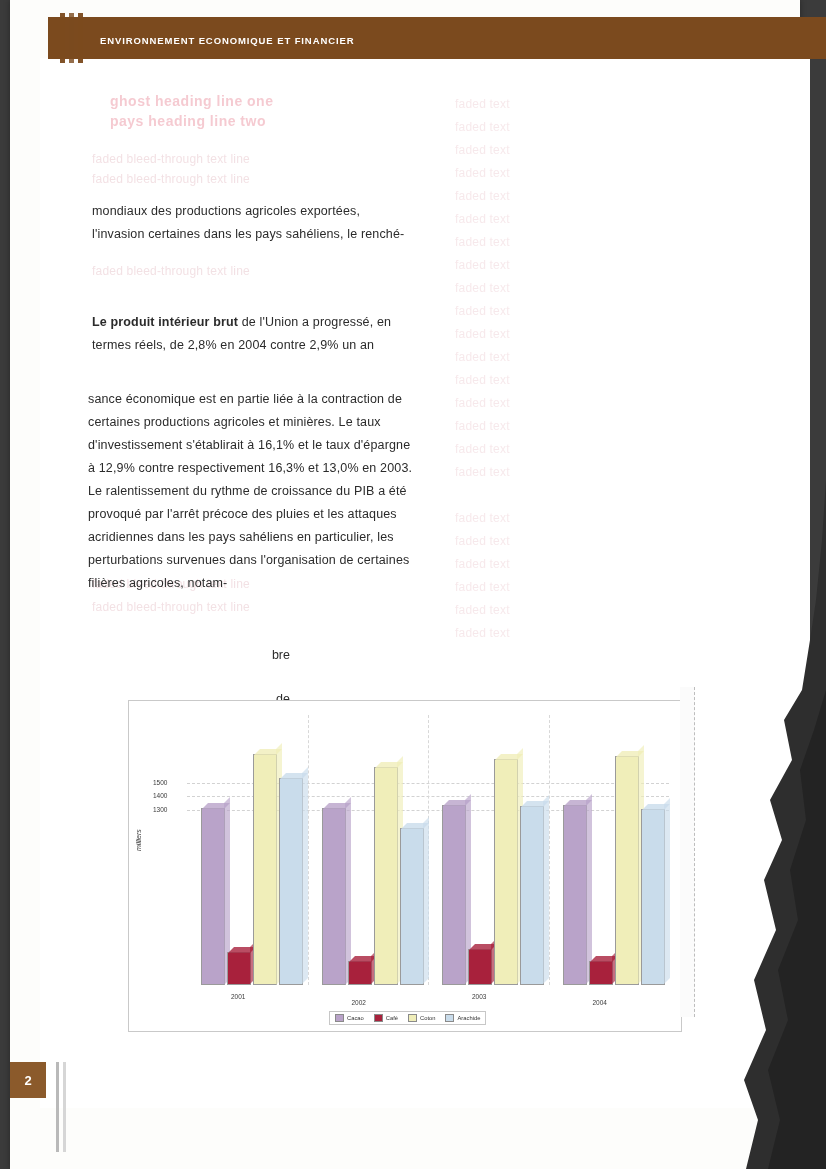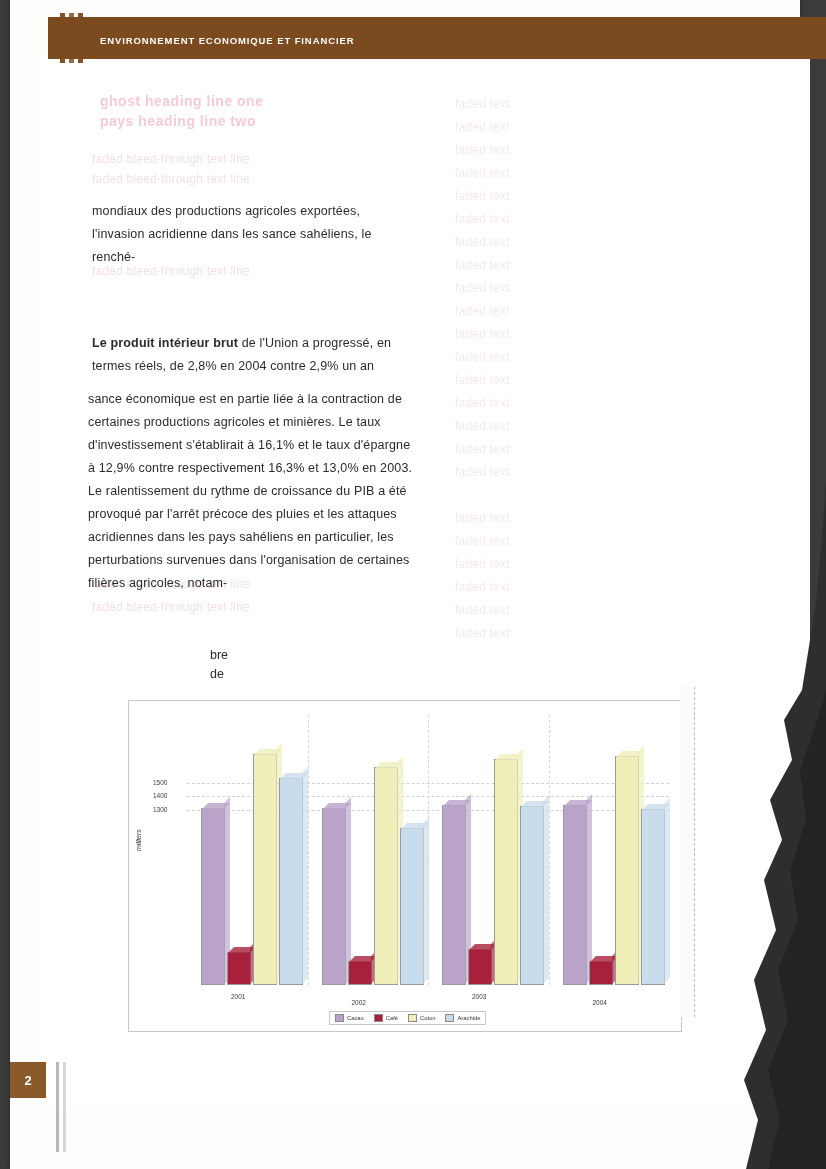--- a/index.html
+++ b/index.html
@@ -105,41 +105,42 @@
     line-height: 19px;
     letter-spacing: .2px;
     opacity: .55;
   }
   .ghost.pink-title {
     color: #f2b9c2;
     font-weight: bold;
     font-size: 14px;
     letter-spacing: .5px;
     opacity: .75;
+    margin-left: 10px;
   }
   .ghost.right-col {
     color: #efd3d8;
     opacity: .5;
   }
 
   
   .body-text {
     position: absolute;
     color: #2b2b2b;
     font-size: 12.5px;
     line-height: 23px;
     letter-spacing: .15px;
   }
   .body-text b { font-weight: bold; }
 
   .orphan {
     position: absolute;
     color: #2b2b2b;
     font-size: 12.5px;
-    text-align: left;
+    text-align: right;
   }
 
   
   .chart-wrap {
     position: absolute;
     left: 128px;
     top: 700px;
     width: 552px;
     height: 330px;
     background: #ffffff;
@@ -324,30 +325,30 @@
   <div class="ghost right-col" style="left:455px; top:509px; width:230px;">faded text</div>
   <div class="ghost right-col" style="left:455px; top:532px; width:230px;">faded text</div>
   <div class="ghost right-col" style="left:455px; top:555px; width:230px;">faded text</div>
   <div class="ghost right-col" style="left:455px; top:578px; width:230px;">faded text</div>
   <div class="ghost right-col" style="left:455px; top:601px; width:230px;">faded text</div>
   <div class="ghost right-col" style="left:455px; top:624px; width:230px;">faded text</div>
 
   <div class="ghost" style="left:92px; top:575px; width:330px;">faded bleed-through text line</div>
   <div class="ghost" style="left:92px; top:598px; width:330px;">faded bleed-through text line</div>
 
-  <div class="body-text" style="left:92px; top:200px; width:318px;">mondiaux des productions agricoles exportées, l'invasion acridienne dans les sance sahéliens, le renché-</div>
-
-  <div class="body-text" style="left:92px; top:332px; width:322px;">
+  <div class="body-text" style="left:92px; top:200px; width:318px;">mondiaux des productions agricoles exportées, l'invasion certaines dans les pays sahéliens, le renché-</div>
+
+  <div class="body-text" style="left:92px; top:311px; width:322px;">
     <b>Le produit intérieur brut</b><span> de l'Union a progressé, en termes réels, de 2,8% en 2004   contre 2,9% un an</span>
   </div>
 
   <div class="body-text" style="left:88px; top:388px; width:325px;">sance économique est en partie liée à la contraction de certaines productions agricoles et minières. Le taux d'investissement s'établirait à 16,1% et le taux d'épargne à 12,9% contre respectivement 16,3% et 13,0% en 2003. Le ralentissement du rythme de croissance du PIB a été provoqué par l'arrêt précoce des pluies et les attaques acridiennes dans les pays sahéliens en particulier, les perturbations survenues dans l'organisation de certaines filières agricoles, notam-</div>
 
   <div class="orphan" style="left:210px; top:648px; width:80px;">bre</div>
-  <div class="orphan" style="left:210px; top:667px; width:80px;">de</div>
+  <div class="orphan" style="left:210px; top:692px; width:80px;">de</div>
 
   <div class="chart-wrap">
     <div class="chart-3d-side"></div>
 
     <div class="yaxis-label">milliers</div>
 
     <div class="plot">
 
     <div class="gridline" style="top: 94.5px;"></div>
         <div class="ytick" style="top: 94.5px;">1300</div>

